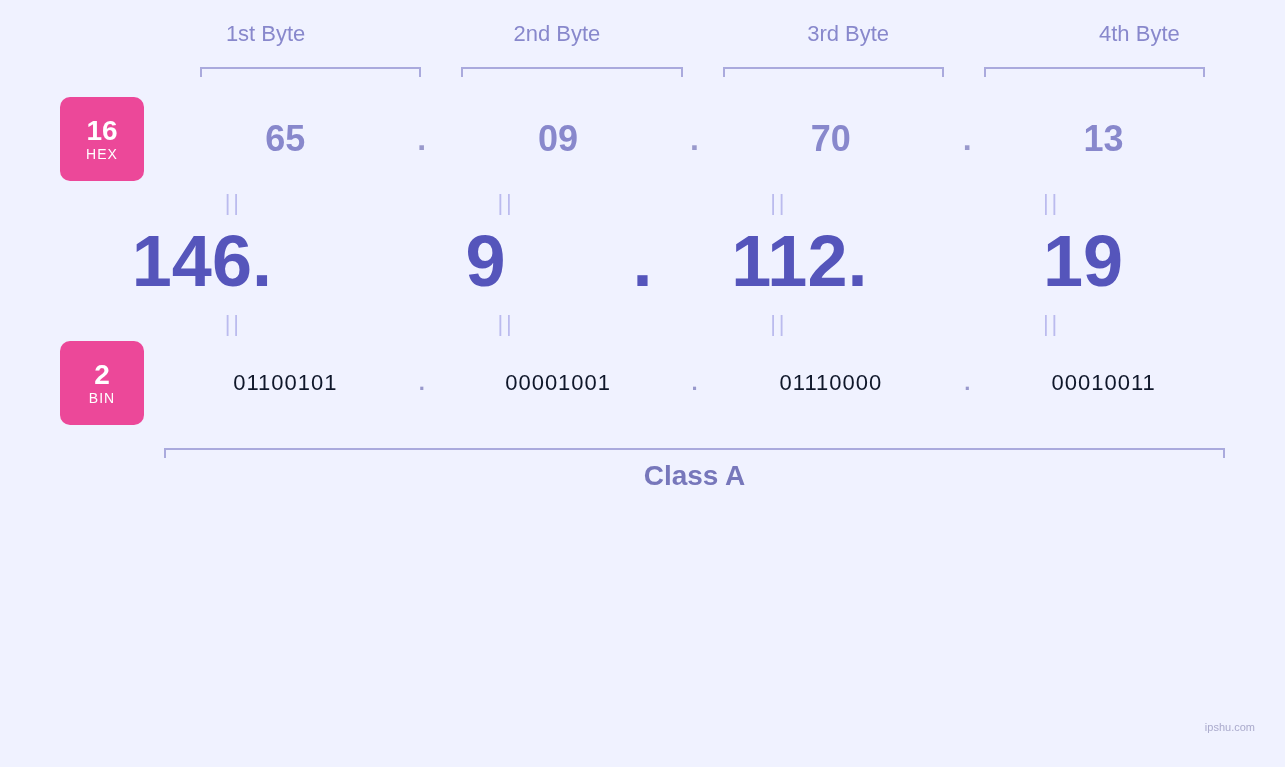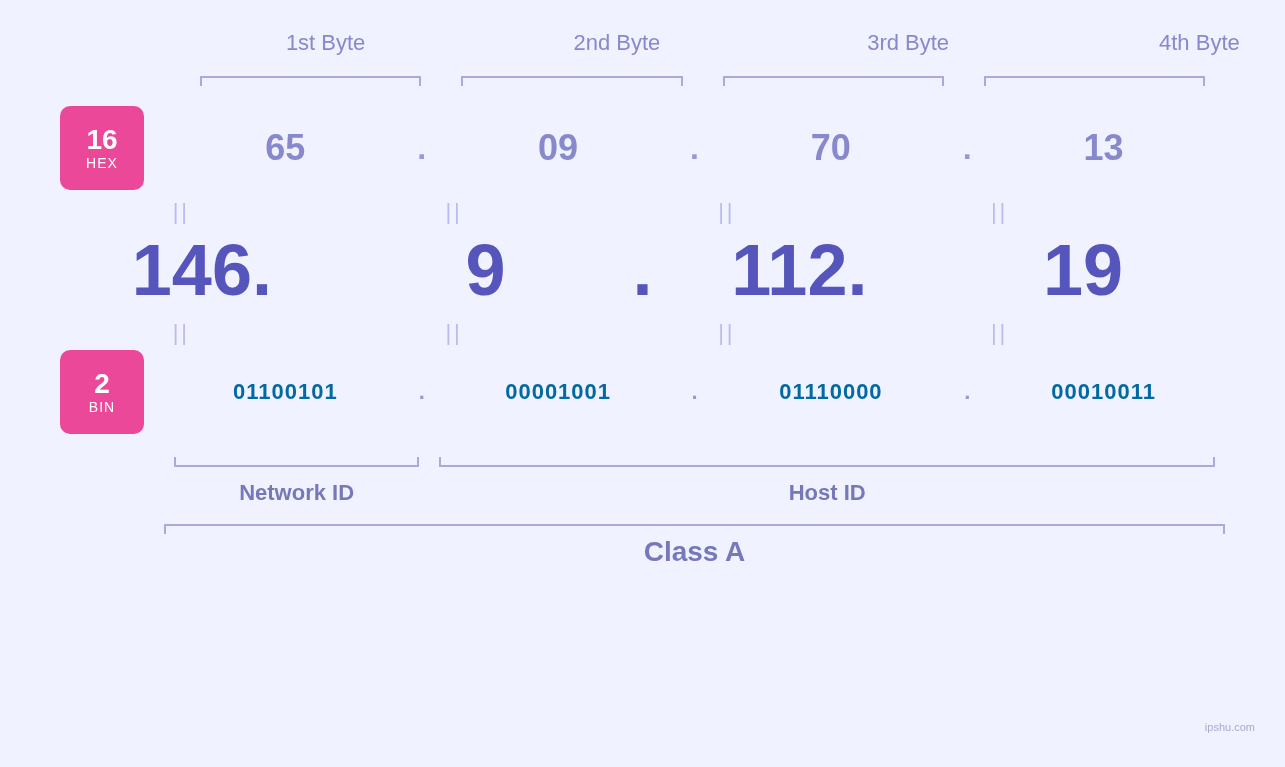--- a/index.html
+++ b/index.html
@@ -16,22 +16,22 @@
       overflow: hidden;
       position: relative;
     }
 
     .container {
       width: 1285px;
       height: 767px;
       position: relative;
       display: flex;
       flex-direction: column;
-      align-items: flex-start;
-      padding: 30px 60px;
+      align-items: center;
+      padding: 21px 60px;
     }
 
     
     .byte-headers {
       display: flex;
       width: 100%;
       margin-left: 120px;
       margin-bottom: 10px;
     }
 
@@ -184,23 +184,23 @@
       color: #5555bb;
       font-size: 72px;
       font-weight: bold;
       width: 30px;
       text-align: center;
       flex-shrink: 0;
     }
 
     
     .bin-value {
-      color: #0369a1;
+      color: #0f172a;
       font-size: 22px;
-      font-weight: 700;
+      font-weight: 400;
       letter-spacing: 1px;
     }
 
     
     .bottom-section {
       width: calc(100% - 104px);
       margin-left: 104px;
       position: relative;
       margin-top: 8px;
     }
@@ -437,34 +437,20 @@
       <div class="byte-value"><span class="bin-value">01100101</span></div>
       <div class="dot-sep" style="font-size:22px;">.</div>
       <div class="byte-value"><span class="bin-value">00001001</span></div>
       <div class="dot-sep" style="font-size:22px;">.</div>
       <div class="byte-value"><span class="bin-value">01110000</span></div>
       <div class="dot-sep" style="font-size:22px;">.</div>
       <div class="byte-value"><span class="bin-value">00010011</span></div>
     </div>
   </div>
 
-  <div class="bottom-section">
-    <div class="bottom-brackets">
-      <div class="network-bracket">
-          <div class="right-tick"></div>
-        </div>
-      <div class="host-bracket">
-          <div class="right-tick"></div>
-        </div>
-    </div>
-    <div class="bracket-labels">
-      <div class="network-label">Network ID</div>
-      <div class="host-label">Host ID</div>
-    </div>
-  </div>
 
   <div class="class-section">
     <div class="class-line"></div>
     <div class="class-label">Class A</div>
   </div>
 
   <div class="watermark">ipshu.com</div>
 
 </div>
 

